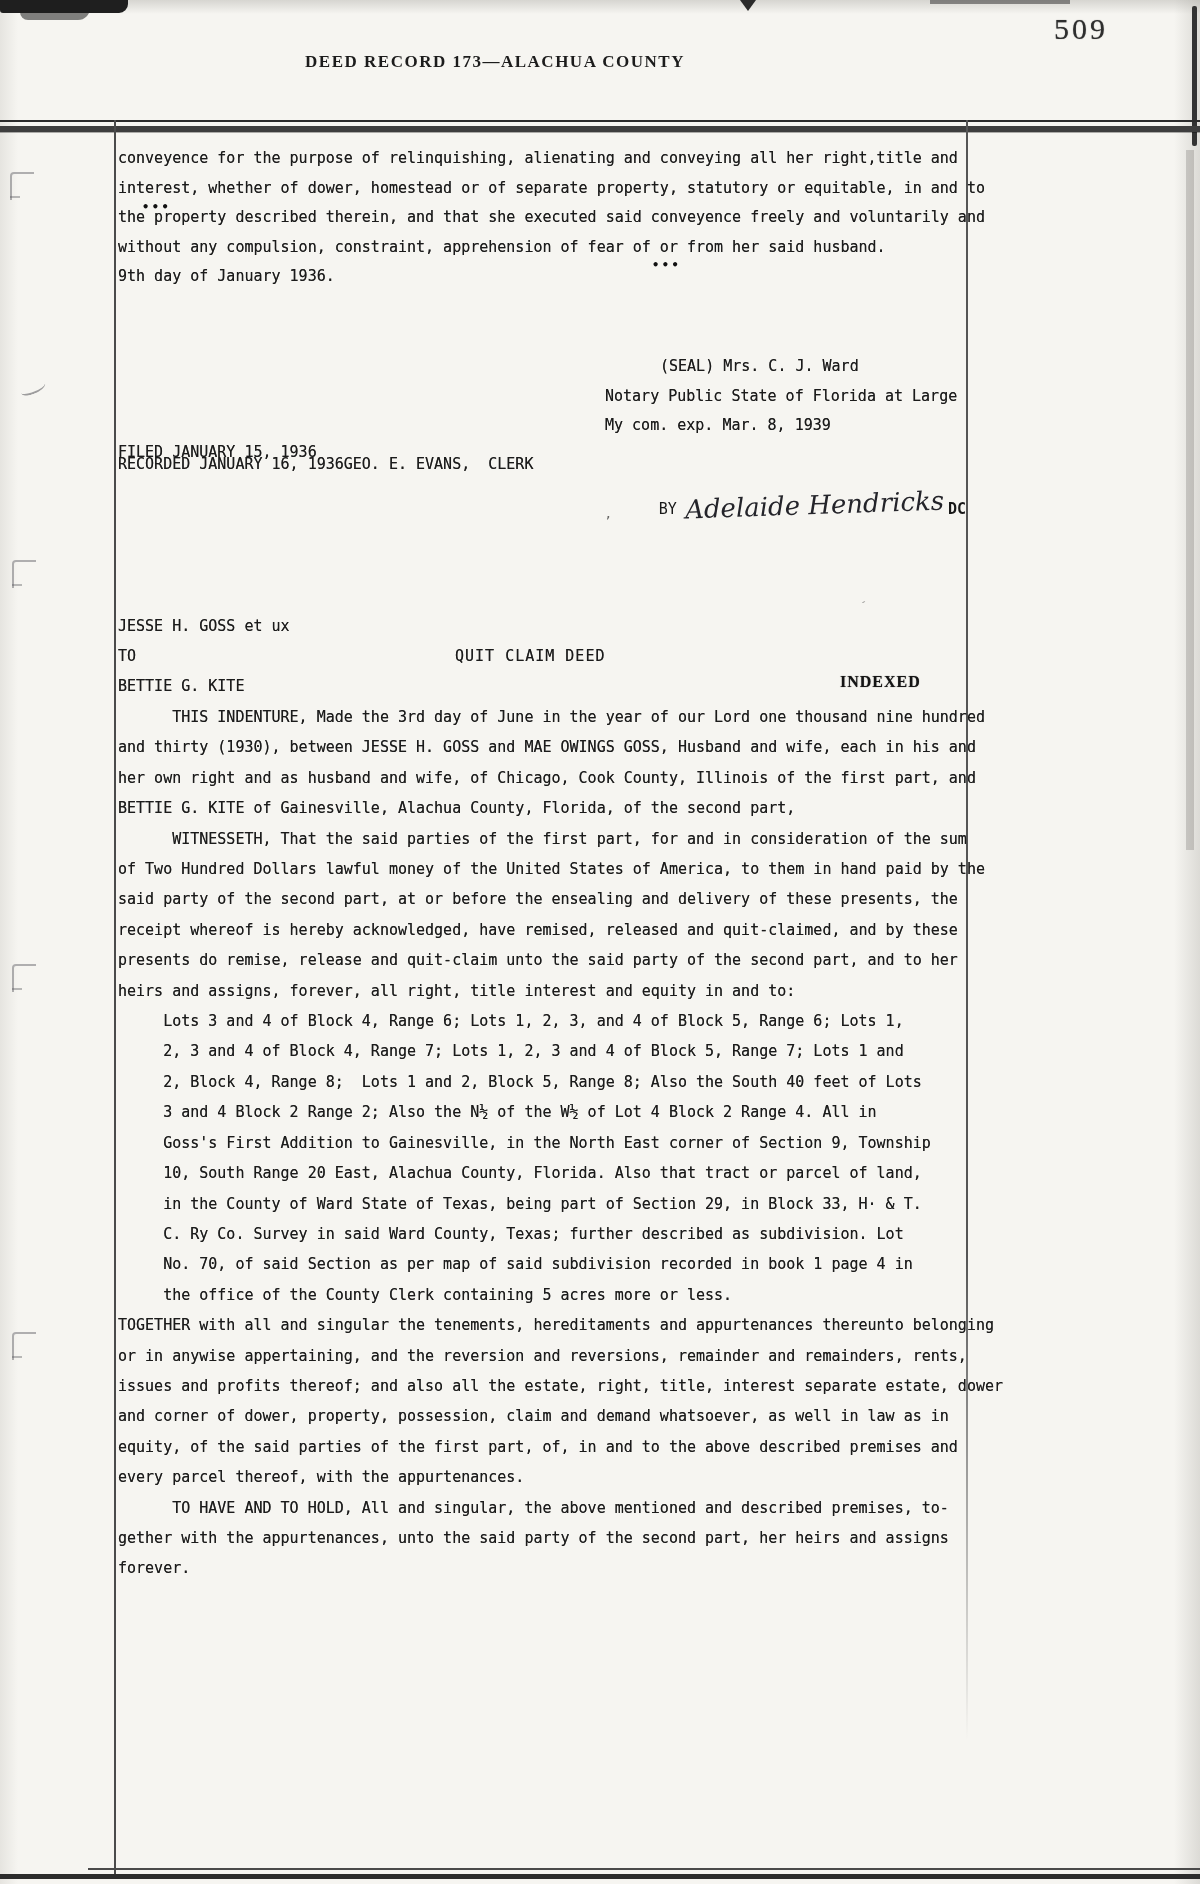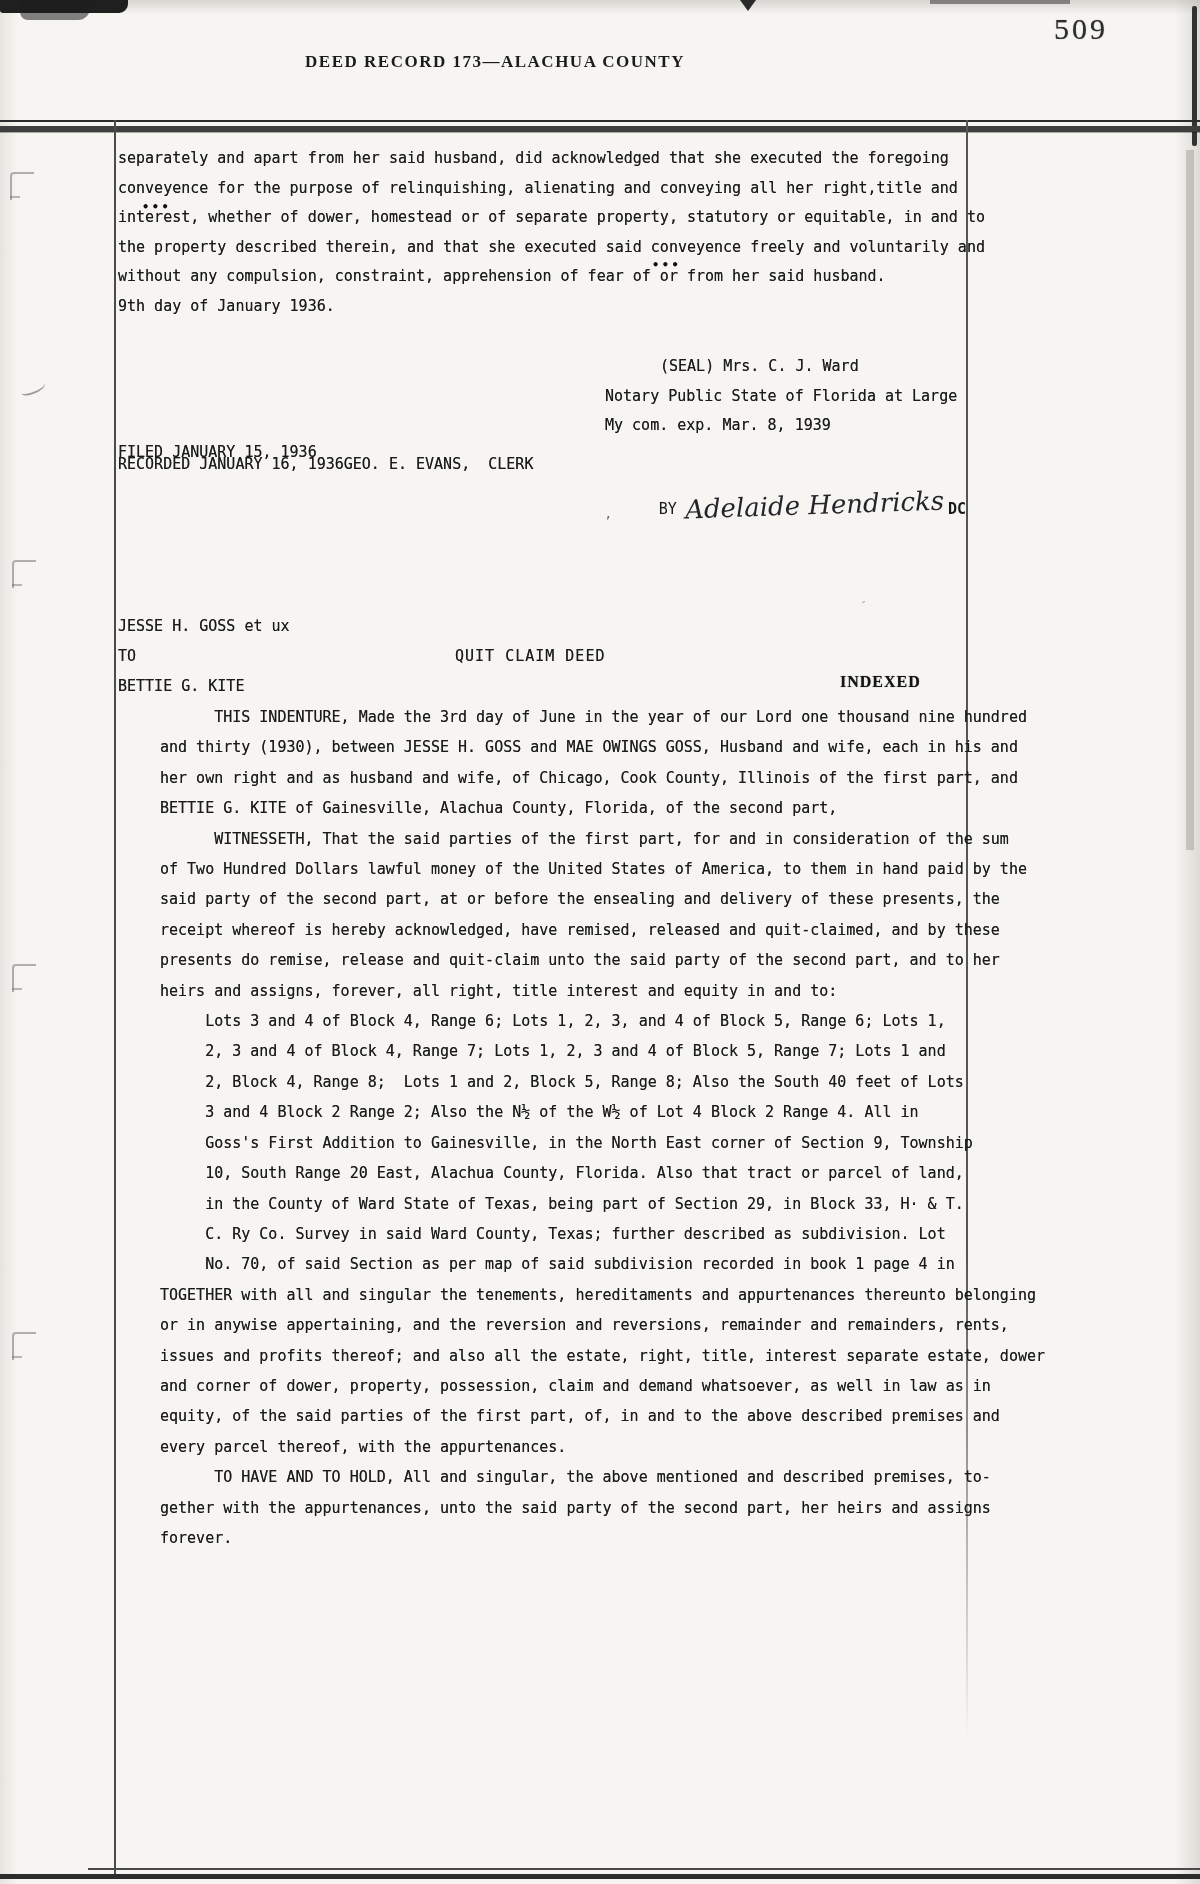--- a/index.html
+++ b/index.html
@@ -14,21 +14,21 @@
     overflow:hidden;
     font-family:"DejaVu Sans Mono", monospace;
     color:#181818;
   }
   .line{
     white-space:pre;
     font:15px/29.5px "DejaVu Sans Mono", monospace;
     color:#1b1b1b;
     text-shadow:0 0 .5px rgba(10,10,10,.65);
   }
-  .body-line{line-height:30.4px;margin-left:42px;}
+  .body-line{line-height:30.4px;}
   
   .pageno{
     position:absolute;top:12px;left:1054px;
     font:30px "Liberation Serif", serif;letter-spacing:3px;color:#2e2e2e;
     text-shadow:0 0 1px rgba(0,0,0,.5);
   }
   .header-title{
     position:absolute;top:52px;left:0;width:990px;text-align:center;
     font:700 17px "Liberation Serif", serif;letter-spacing:1.5px;color:#1c1c1c;
   }
@@ -100,21 +100,20 @@
   <div class="stray2">́</div>
 
   <div class="pageno">509</div>
   <div class="header-title">DEED RECORD 173—ALACHUA COUNTY</div>
   <div class="rule-top-thin"></div>
   <div class="rule-top-thick"></div>
   <div class="rule-left"></div>
   <div class="rule-right"></div>
 
   <div class="ack">
-    <div class="line">separately and apart from her said husband, did acknowledged that she executed the foregoing</div>
     <div class="line">conveyence for the purpose of relinquishing, alienating and conveying all her right,title and</div>
     <div class="line">interest, whether of dower, homestead or of separate property, statutory or equitable, in and to</div>
     <div class="line">the property described therein, and that she executed said conveyence freely and voluntarily and</div>
     <div class="line">without any compulsion, constraint, apprehension of fear of or from her said husband.</div>
     <div class="line">9th day of January 1936.</div>
   </div>
   <div class="dots dots1">•••</div>
   <div class="dots dots2">•••</div>
 
   <div class="seal-block">
@@ -155,20 +154,21 @@
     <div class="line body-line">heirs and assigns, forever, all right, title interest and equity in and to:</div>
     <div class="line body-line">     Lots 3 and 4 of Block 4, Range 6; Lots 1, 2, 3, and 4 of Block 5, Range 6; Lots 1,</div>
     <div class="line body-line">     2, 3 and 4 of Block 4, Range 7; Lots 1, 2, 3 and 4 of Block 5, Range 7; Lots 1 and</div>
     <div class="line body-line">     2, Block 4, Range 8;  Lots 1 and 2, Block 5, Range 8; Also the South 40 feet of Lots</div>
     <div class="line body-line">     3 and 4 Block 2 Range 2; Also the N½ of the W½ of Lot 4 Block 2 Range 4. All in</div>
     <div class="line body-line">     Goss's First Addition to Gainesville, in the North East corner of Section 9, Township</div>
     <div class="line body-line">     10, South Range 20 East, Alachua County, Florida. Also that tract or parcel of land,</div>
     <div class="line body-line">     in the County of Ward State of Texas, being part of Section 29, in Block 33, H· &amp; T.</div>
     <div class="line body-line">     C. Ry Co. Survey in said Ward County, Texas; further described as subdivision. Lot</div>
     <div class="line body-line">     No. 70, of said Section as per map of said subdivision recorded in book 1 page 4 in</div>
+    <div class="line body-line">     the office of the County Clerk containing 5 acres more or less.</div>
     <div class="line body-line">TOGETHER with all and singular the tenements, hereditaments and appurtenances thereunto belonging</div>
     <div class="line body-line">or in anywise appertaining, and the reversion and reversions, remainder and remainders, rents,</div>
     <div class="line body-line">issues and profits thereof; and also all the estate, right, title, interest separate estate, dower</div>
     <div class="line body-line">and corner of dower, property, possession, claim and demand whatsoever, as well in law as in</div>
     <div class="line body-line">equity, of the said parties of the first part, of, in and to the above described premises and</div>
     <div class="line body-line">every parcel thereof, with the appurtenances.</div>
     <div class="line body-line">      TO HAVE AND TO HOLD, All and singular, the above mentioned and described premises, to-</div>
     <div class="line body-line">gether with the appurtenances, unto the said party of the second part, her heirs and assigns</div>
     <div class="line body-line">forever.</div>
   </div>

